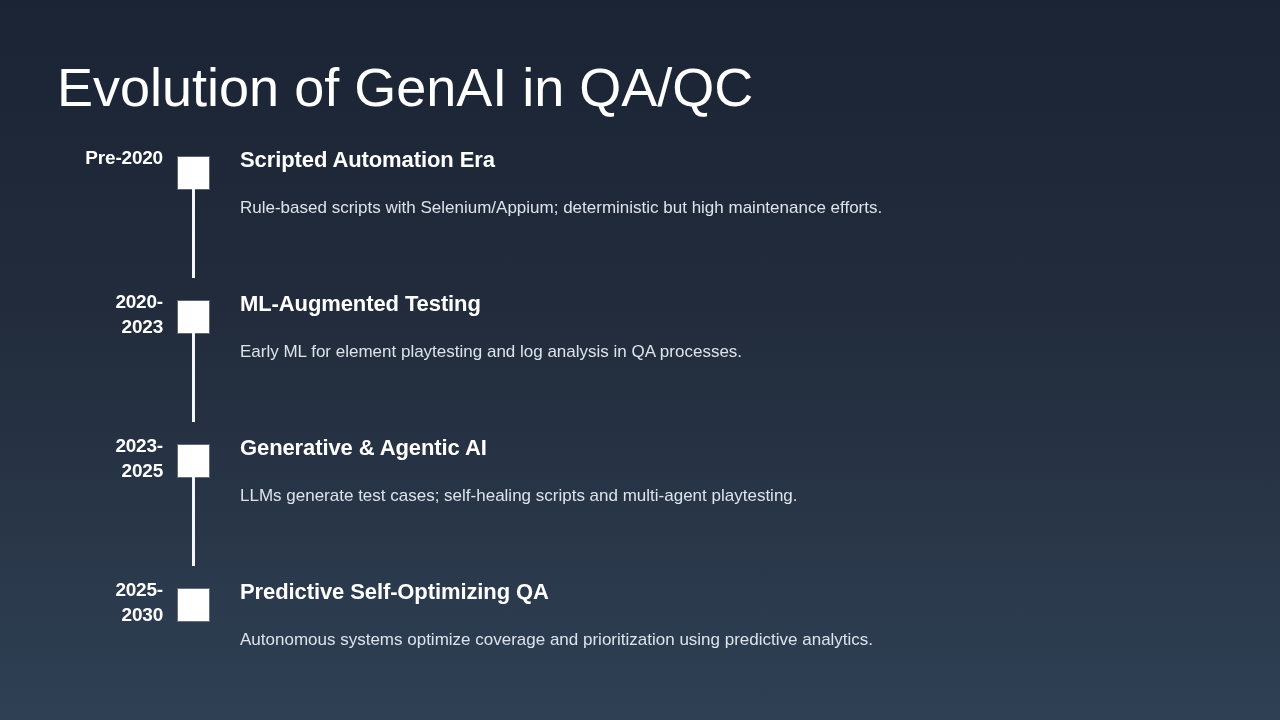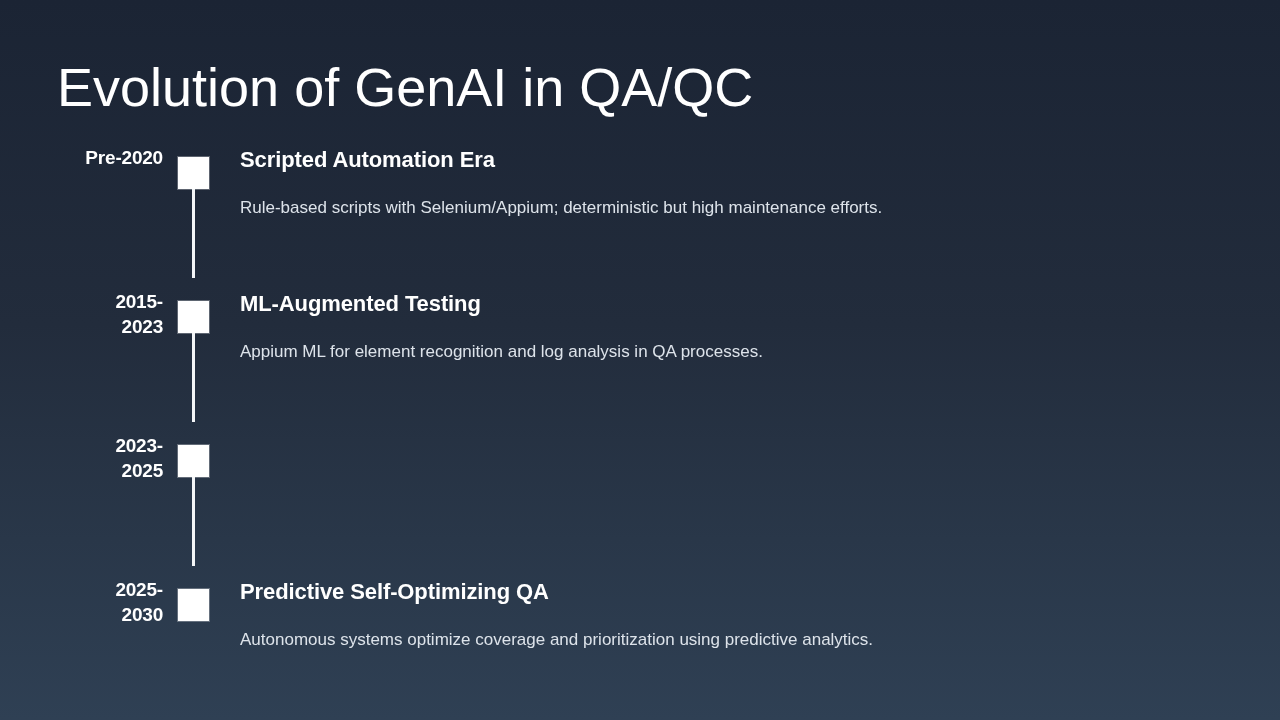--- a/index.html
+++ b/index.html
@@ -138,41 +138,45 @@
         <div class="tl-line"></div>
       </div>
       <div class="tl-body">
         <div class="tl-heading">Scripted Automation Era</div>
         <div class="tl-desc">Rule-based scripts with Selenium/Appium; deterministic but high maintenance efforts.</div>
       </div>
     </div>
 
     <div class="tl-row">
       <div class="tl-date">
-        <span>2015-</span><br>
+        <span>2020-</span><br>
         <span>2023</span>
       </div>
       <div class="tl-marker-col">
         <div class="tl-square"></div>
         <div class="tl-line"></div>
       </div>
       <div class="tl-body">
         <div class="tl-heading">ML-Augmented Testing</div>
-        <div class="tl-desc">Appium ML for element recognition and log analysis in QA processes.</div>
+        <div class="tl-desc">Early ML for element playtesting and log analysis in QA processes.</div>
       </div>
     </div>
 
     <div class="tl-row">
       <div class="tl-date">
         <span>2023-</span><br>
         <span>2025</span>
       </div>
       <div class="tl-marker-col">
         <div class="tl-square"></div>
         <div class="tl-line"></div>
+      </div>
+      <div class="tl-body">
+        <div class="tl-heading">Generative &amp; Agentic AI</div>
+        <div class="tl-desc">LLMs generate test cases; self-healing scripts and multi-agent playtesting.</div>
       </div>
     </div>
 
     <div class="tl-row">
       <div class="tl-date">
         <span>2025-</span><br>
         <span>2030</span>
       </div>
       <div class="tl-marker-col">
         <div class="tl-square"></div>

